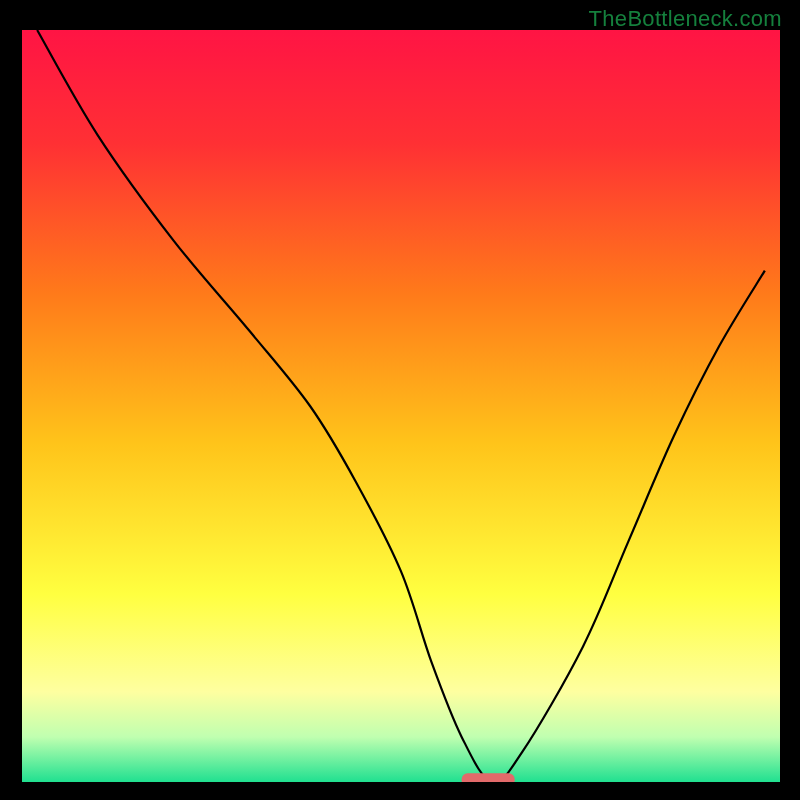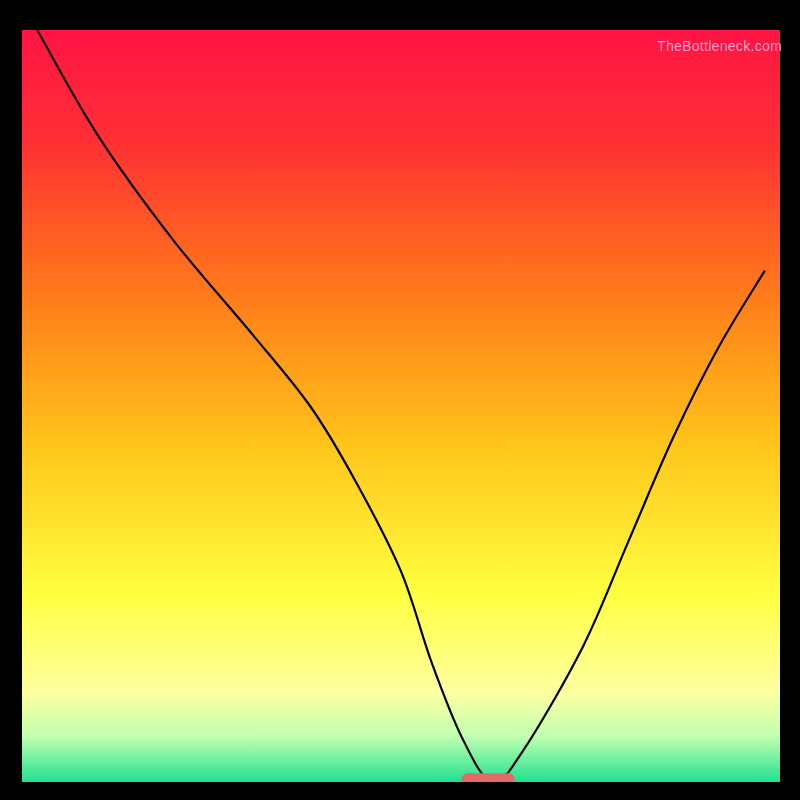--- a/index.html
+++ b/index.html
@@ -13,26 +13,25 @@
   }
   .container {
     position: relative;
     width: 800px;
     height: 800px;
   }
   .watermark {
     position: absolute;
     top: 6px;
     right: 18px;
-    color: #f9a8d4;
-    font-size: 14px;
+    color: #15803d;
+    font-size: 22px;
     font-weight: 500;
     letter-spacing: 0.3px;
     z-index: 10;
-    margin-top: 32px;
   }
   svg {
     display: block;
   }
 </style>
 </head>
 <body>
 
 <div class="container">
   <div class="watermark">TheBottleneck.com</div>

